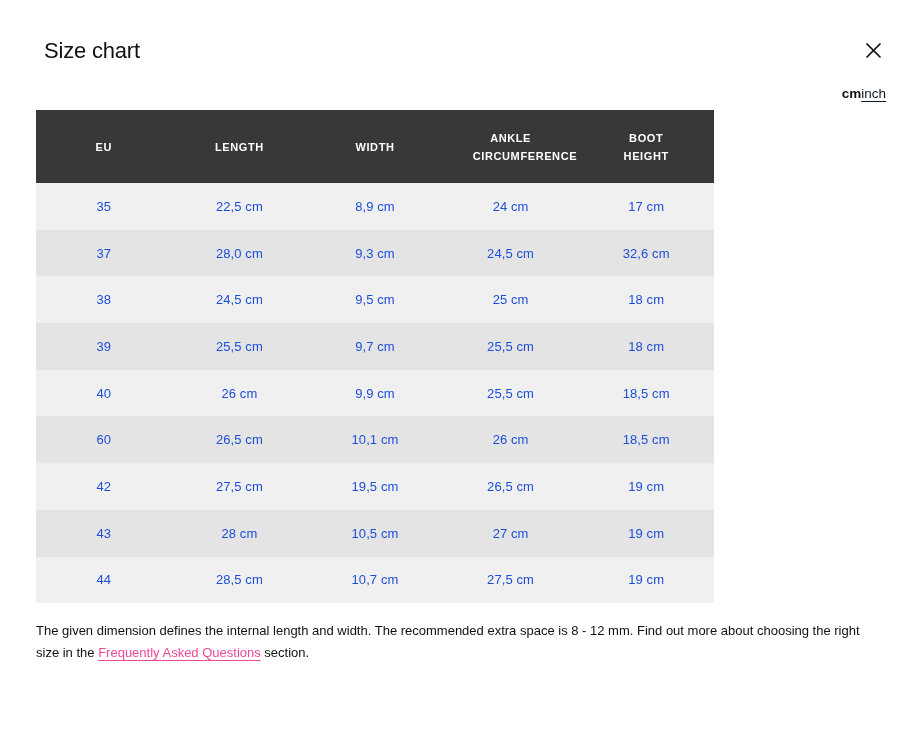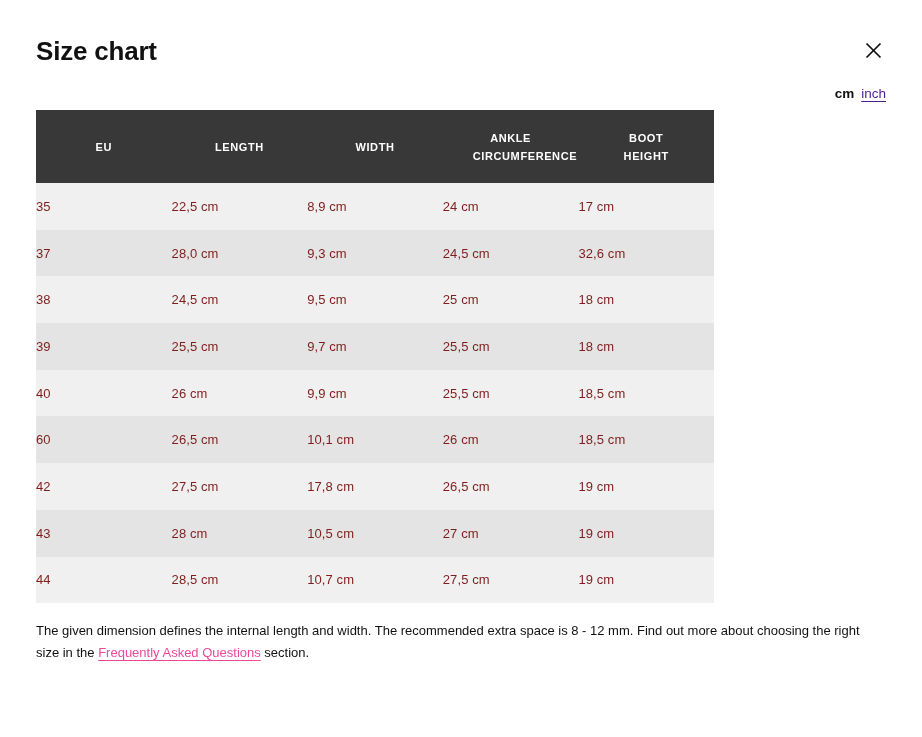--- a/index.html
+++ b/index.html
@@ -15,53 +15,53 @@
     background: #ffffff;
     padding: 36px 36px 0 36px;
     position: relative;
   }
   .modal-header {
     display: flex;
     justify-content: space-between;
     align-items: flex-start;
   }
   .modal-title {
-    font-size: 26px;
-    font-weight: 700;
+    font-size: 22px;
+    font-weight: 400;
     letter-spacing: -0.2px;
     color: #111111;
     line-height: 30px;
+    margin-left: 8px;
   }
   .close-btn {
     background: none;
     border: none;
     padding: 4px;
     margin-top: 2px;
     cursor: pointer;
     line-height: 0;
   }
   .unit-toggle {
     display: flex;
     justify-content: flex-end;
     align-items: baseline;
-    gap: 7px;
     margin-top: 20px;
     height: 17px;
   }
   .unit-cm {
     font-size: 13.5px;
     font-weight: 700;
     color: #111111;
     text-decoration: none;
     cursor: default;
   }
   .unit-inch {
     font-size: 13.5px;
     font-weight: 400;
-    color: #4c1d95;
+    color: #0f172a;
     text-decoration: underline;
     text-underline-offset: 3px;
     cursor: pointer;
   }
   table.size-table {
     width: 678px;
     border-collapse: collapse;
     table-layout: fixed;
     margin-top: 7px;
   }
@@ -74,24 +74,24 @@
     letter-spacing: 0.6px;
     height: 73px;
     vertical-align: middle;
     text-align: center;
     white-space: pre-line;
     line-height: 18px;
     padding: 0 30px;
   }
   table.size-table td {
     height: 46.7px;
-    text-align: left;
+    text-align: center;
     vertical-align: middle;
     font-size: 13px;
-    color: #7f1d1d;
+    color: #1d4ed8;
     letter-spacing: 0.1px;
   }
   table.size-table tbody tr:nth-child(odd)  td { background: #f0f0f0; }
   table.size-table tbody tr:nth-child(even) td { background: #e4e4e4; }
   .footnote {
     margin-top: 17px;
     width: 850px;
     font-size: 13px;
     line-height: 22px;
     color: #111111;
@@ -176,21 +176,21 @@
         <tr>
           <td>60</td>
           <td>26,5 cm</td>
           <td>10,1 cm</td>
           <td>26 cm</td>
           <td>18,5 cm</td>
         </tr>
         <tr>
           <td>42</td>
           <td>27,5 cm</td>
-          <td>17,8 cm</td>
+          <td>19,5 cm</td>
           <td>26,5 cm</td>
           <td>19 cm</td>
         </tr>
         <tr>
           <td>43</td>
           <td>28 cm</td>
           <td>10,5 cm</td>
           <td>27 cm</td>
           <td>19 cm</td>
         </tr>

